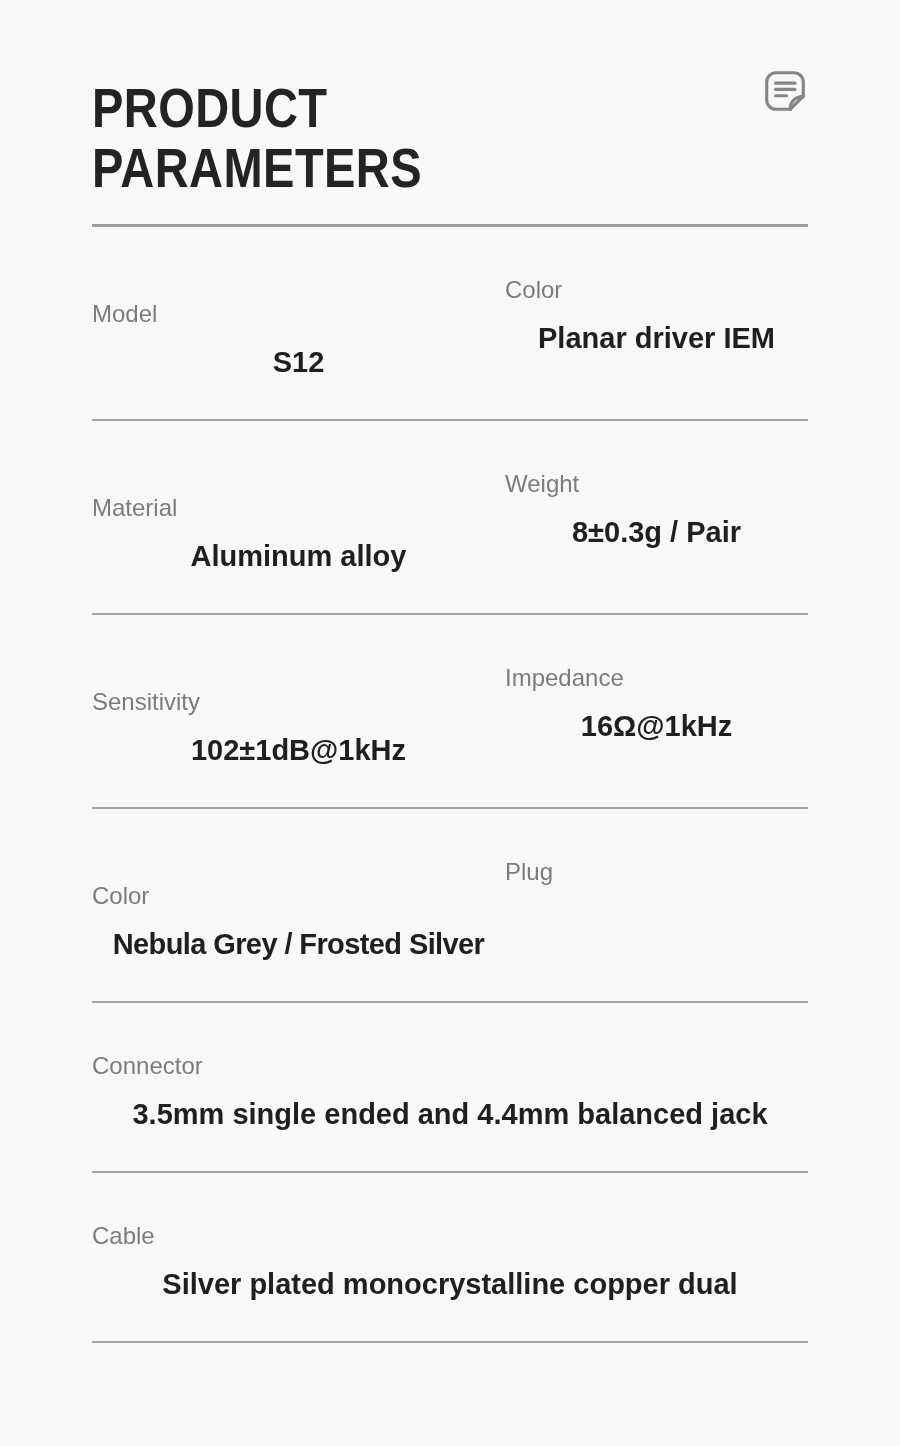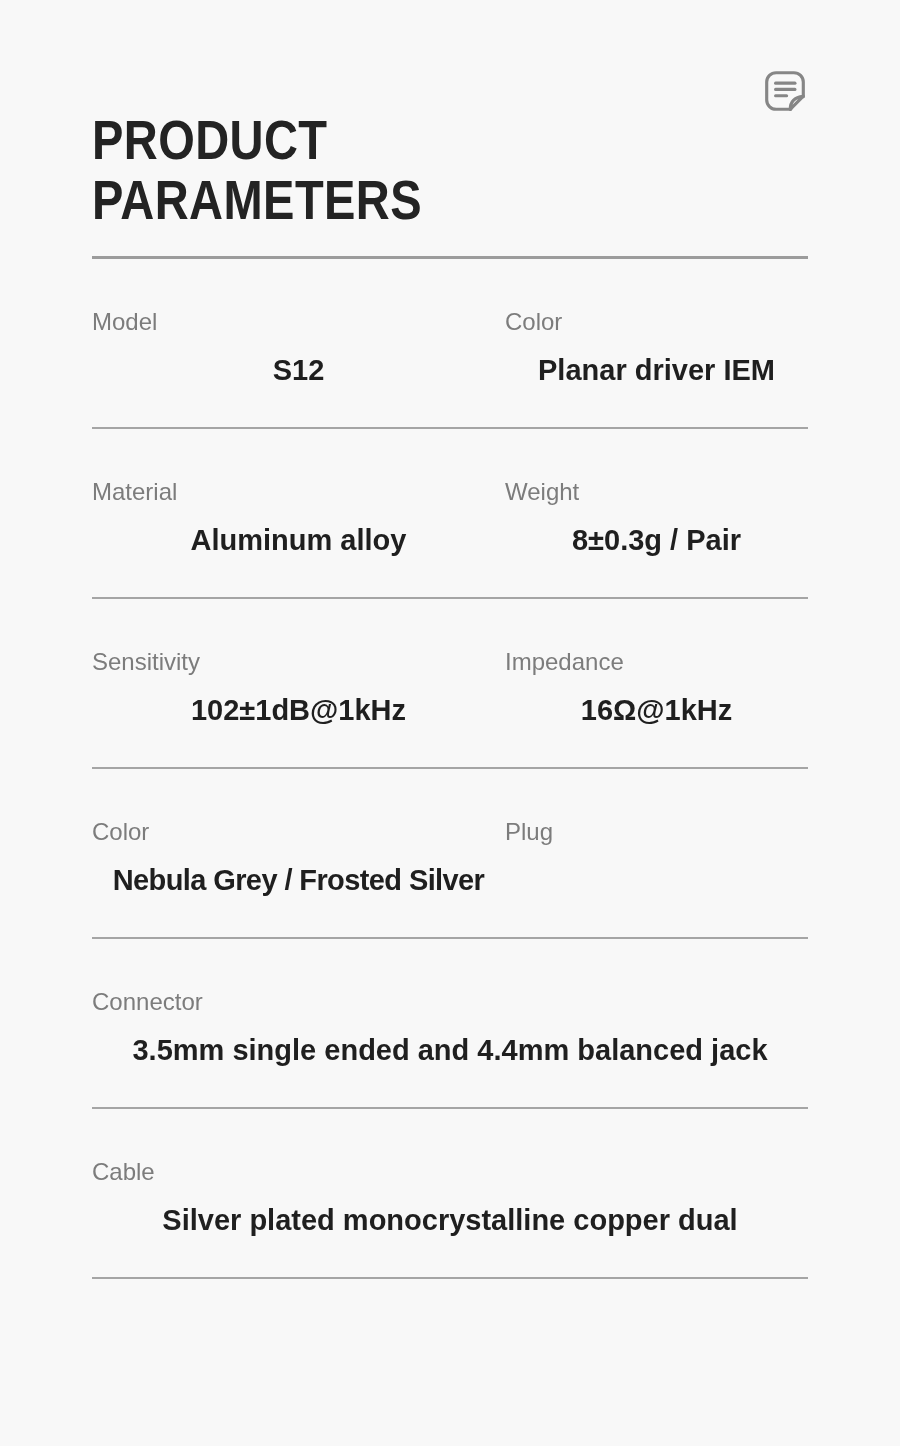--- a/index.html
+++ b/index.html
@@ -14,21 +14,21 @@
   * { box-sizing: border-box; }
   html, body { margin: 0; padding: 0; }
   body {
     width: 900px; height: 1446px;
     background: var(--bg);
     font-family: "Liberation Sans", "DejaVu Sans", sans-serif;
   }
   .page { position: relative; width: 900px; height: 1446px; overflow: hidden; }
   .content { position: absolute; left: 92px; top: 0; width: 716px; }
 
-  header { position: relative; padding-top: 110px; }
+  header { position: relative; padding-top: 78px; }
   h1 {
     margin: 0;
     font-size: 56px;
     line-height: 60px;
     font-weight: 700;
     color: var(--title);
     letter-spacing: 0.5px;
     transform: scaleX(0.84);
     transform-origin: left top;
     white-space: nowrap;
@@ -43,21 +43,21 @@
     height: 3px;
     background: var(--title-divider);
   }
 
   .row {
     display: flex;
     padding: 48px 0 38px;
     border-bottom: 2px solid var(--divider);
   }
   .cell { min-width: 0; }
-  .cell.left { flex: 0 0 413px; }
+  .cell.left { flex: 0 0 413px; margin-top: 24px; }
   .cell.right { flex: 1 1 auto; }
   .cell.full { flex: 1 1 auto; }
 
   .label {
     font-size: 24px;
     line-height: 30px;
     font-weight: 400;
     color: var(--label);
   }
   .value {

